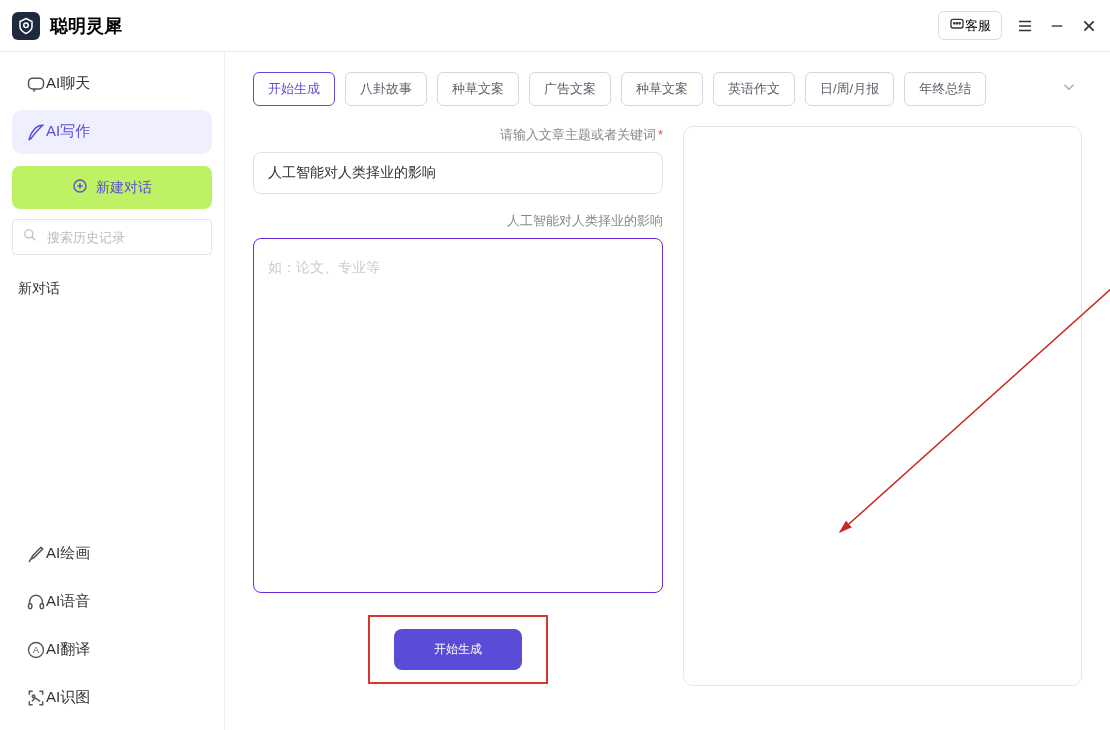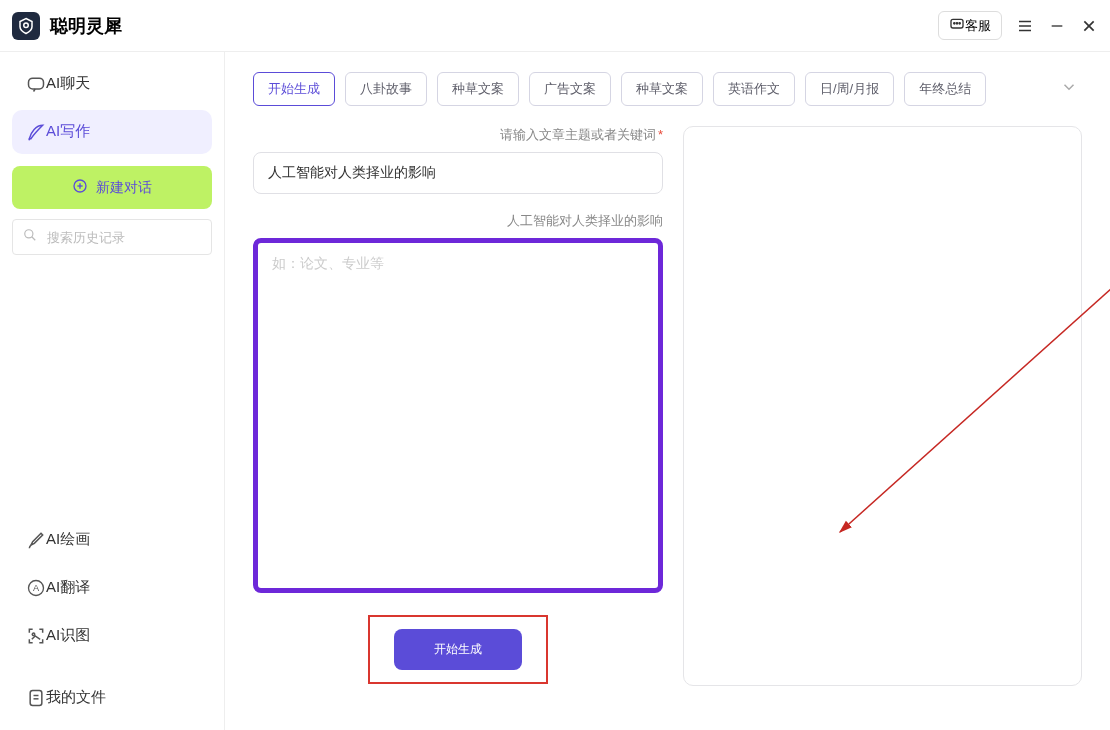--- a/index.html
+++ b/index.html
@@ -142,23 +142,23 @@
       border-radius: 8px;
       padding: 12px 14px;
       font-size: 14px;
       color: #333;
       outline: none;
       margin-bottom: 18px;
     }
     .textarea-input {
       width: 100%;
       height: 355px;
-      border: 5px solid #6d28d9;
+      border: 1px solid #6d28d9;
       border-radius: 8px;
-      padding: 12px 14px;
+      padding: 20px 14px;
       font-size: 14px;
       color: #333;
       outline: none;
       resize: none;
       font-family: inherit;
     }
     .textarea-input::placeholder { color: #ccc; }
     .generate-wrap {
       margin-top: 18px;
       display: flex;
@@ -268,59 +268,62 @@
     </div>
     <div class="search-box">
       <span>
         <svg width="14" height="14" viewBox="0 0 24 24" fill="none" stroke="#bbb" stroke-width="2">
             <circle cx="10" cy="10" r="7"></circle>
             <line x1="15" y1="15" x2="21" y2="21"></line>
           </svg>
       </span>
       <input type="text" placeholder="搜索历史记录" style="">
     </div>
+    <div class="history-item">
+      <span>新对话</span>
+    </div>
 
     <div class="sidebar-bottom">
       <div class="nav-item">
         <span class="nav-icon">
           <svg width="20" height="20" viewBox="0 0 24 24" fill="none" stroke="#555" stroke-width="1.8">
               <path d="M18 4 L20 6 L10 16 L6 18 L8 14 Z"></path>
               <path d="M6 18 C4 20 4 22 4 22"></path>
             </svg>
         </span>
         <span>AI绘画</span>
       </div>
       <div class="nav-item">
         <span class="nav-icon">
+          <svg width="20" height="20" viewBox="0 0 24 24" fill="none" stroke="#555" stroke-width="1.8">
+              <path d="M4 14 C4 8 7 4 12 4 C17 4 20 8 20 14"></path>
+              <rect x="3" y="14" width="4" height="6" rx="2"></rect>
+              <rect x="17" y="14" width="4" height="6" rx="2"></rect>
+            </svg>
+        </span>
+        <span>AI语音</span>
+      </div>
+      <div class="nav-item">
+        <span class="nav-icon">
           <svg width="20" height="20" viewBox="0 0 24 24" fill="none" stroke="#555" stroke-width="1.6">
               <circle cx="12" cy="12" r="9"></circle>
               <text x="12" y="16" font-size="11" text-anchor="middle" fill="#555" stroke="none">A</text>
             </svg>
         </span>
         <span>AI翻译</span>
       </div>
       <div class="nav-item">
         <span class="nav-icon">
           <svg width="20" height="20" viewBox="0 0 24 24" fill="none" stroke="#555" stroke-width="1.8">
               <path d="M4 8 L4 4 L8 4 M16 4 L20 4 L20 8 M20 16 L20 20 L16 20 M8 20 L4 20 L4 16"></path>
               <circle cx="9" cy="10" r="1.5"></circle>
               <path d="M7 16 L11 12 L17 16"></path>
             </svg>
         </span>
         <span>AI识图</span>
-      </div>
-      <div class="nav-item" style="margin-top:14px">
-        <span class="nav-icon">
-          <svg width="20" height="20" viewBox="0 0 24 24" fill="none" stroke="#555" stroke-width="1.8">
-              <rect x="5" y="3" width="14" height="18" rx="3"></rect>
-              <line x1="9" y1="9" x2="15" y2="9"></line>
-              <line x1="9" y1="13" x2="15" y2="13"></line>
-            </svg>
-        </span>
-        <span>我的文件</span>
       </div>
     </div>
   </div>
 
   <div class="main">
     <div class="category-row">
       <div class="category-btn active">开始生成</div>
       <div class="category-btn">八卦故事</div>
       <div class="category-btn">种草文案</div>
       <div class="category-btn">广告文案</div>

